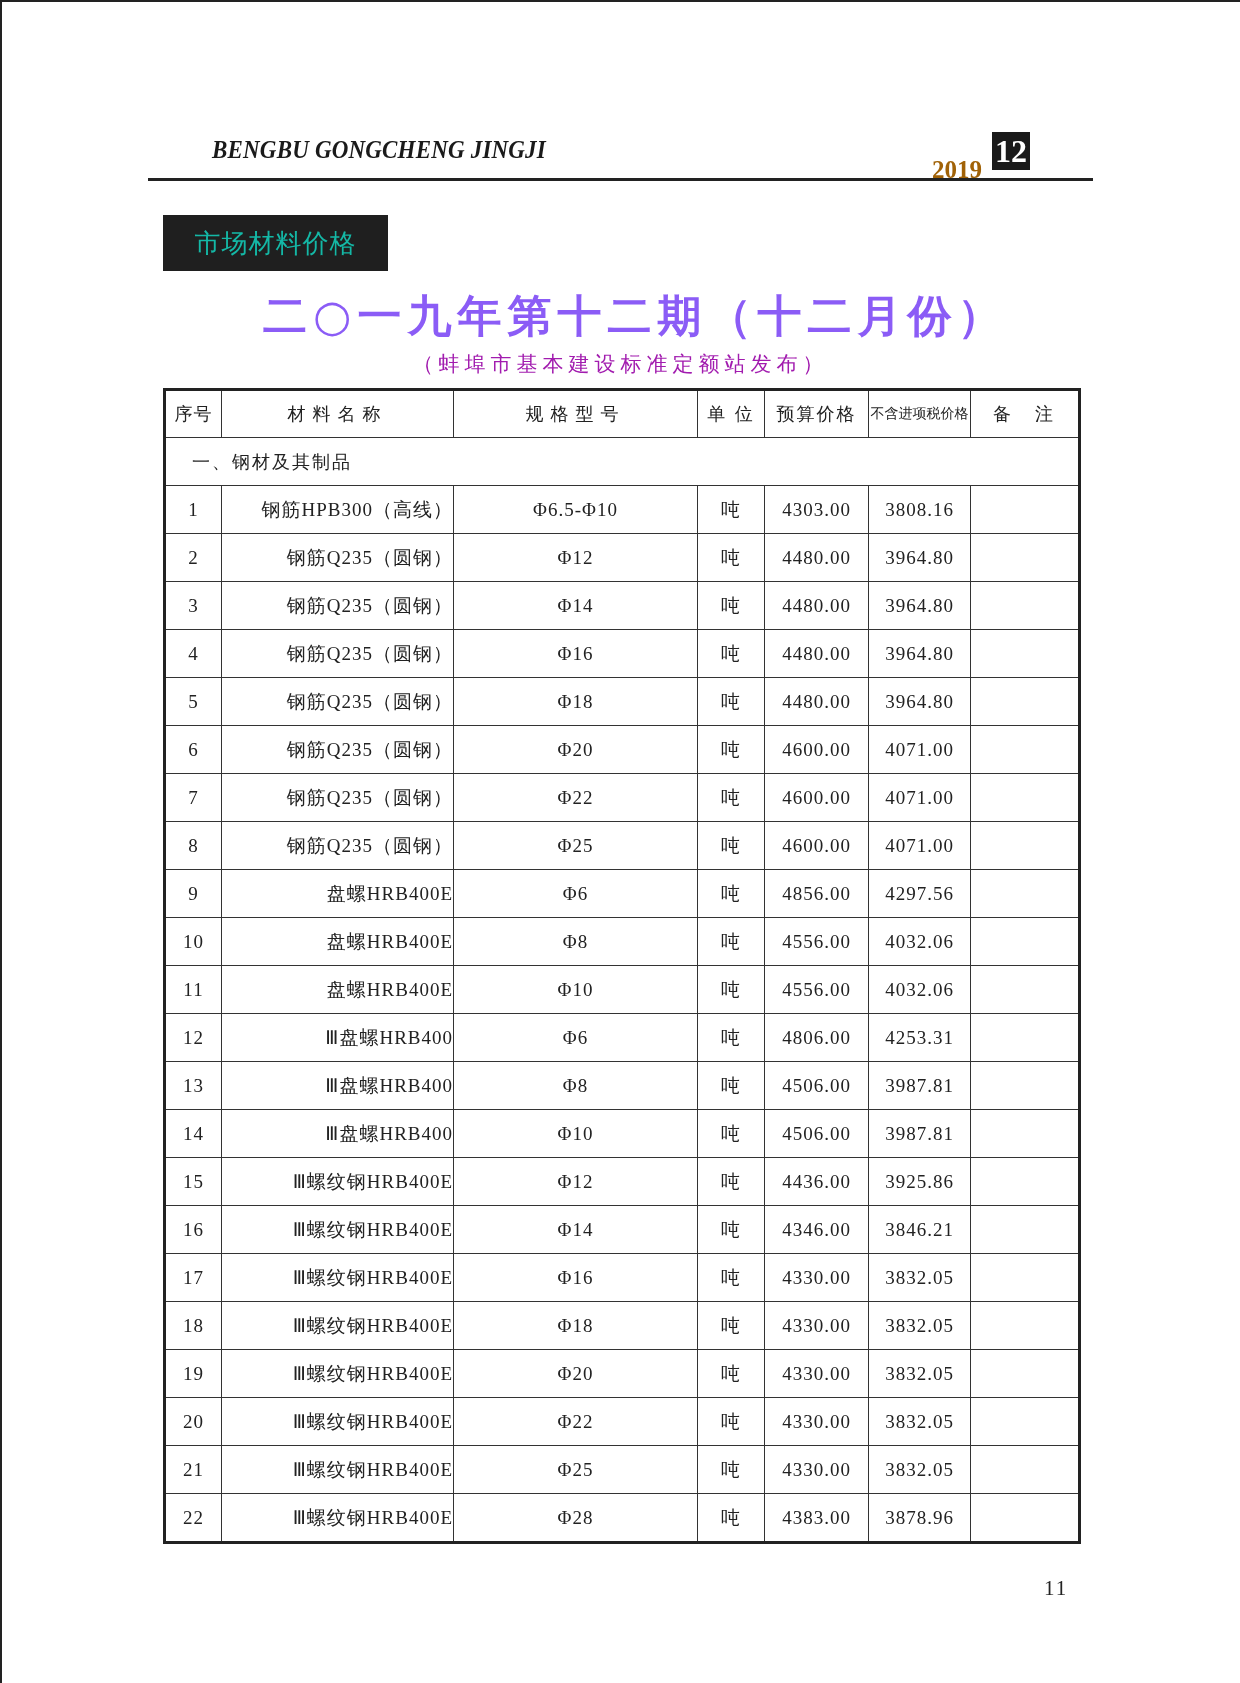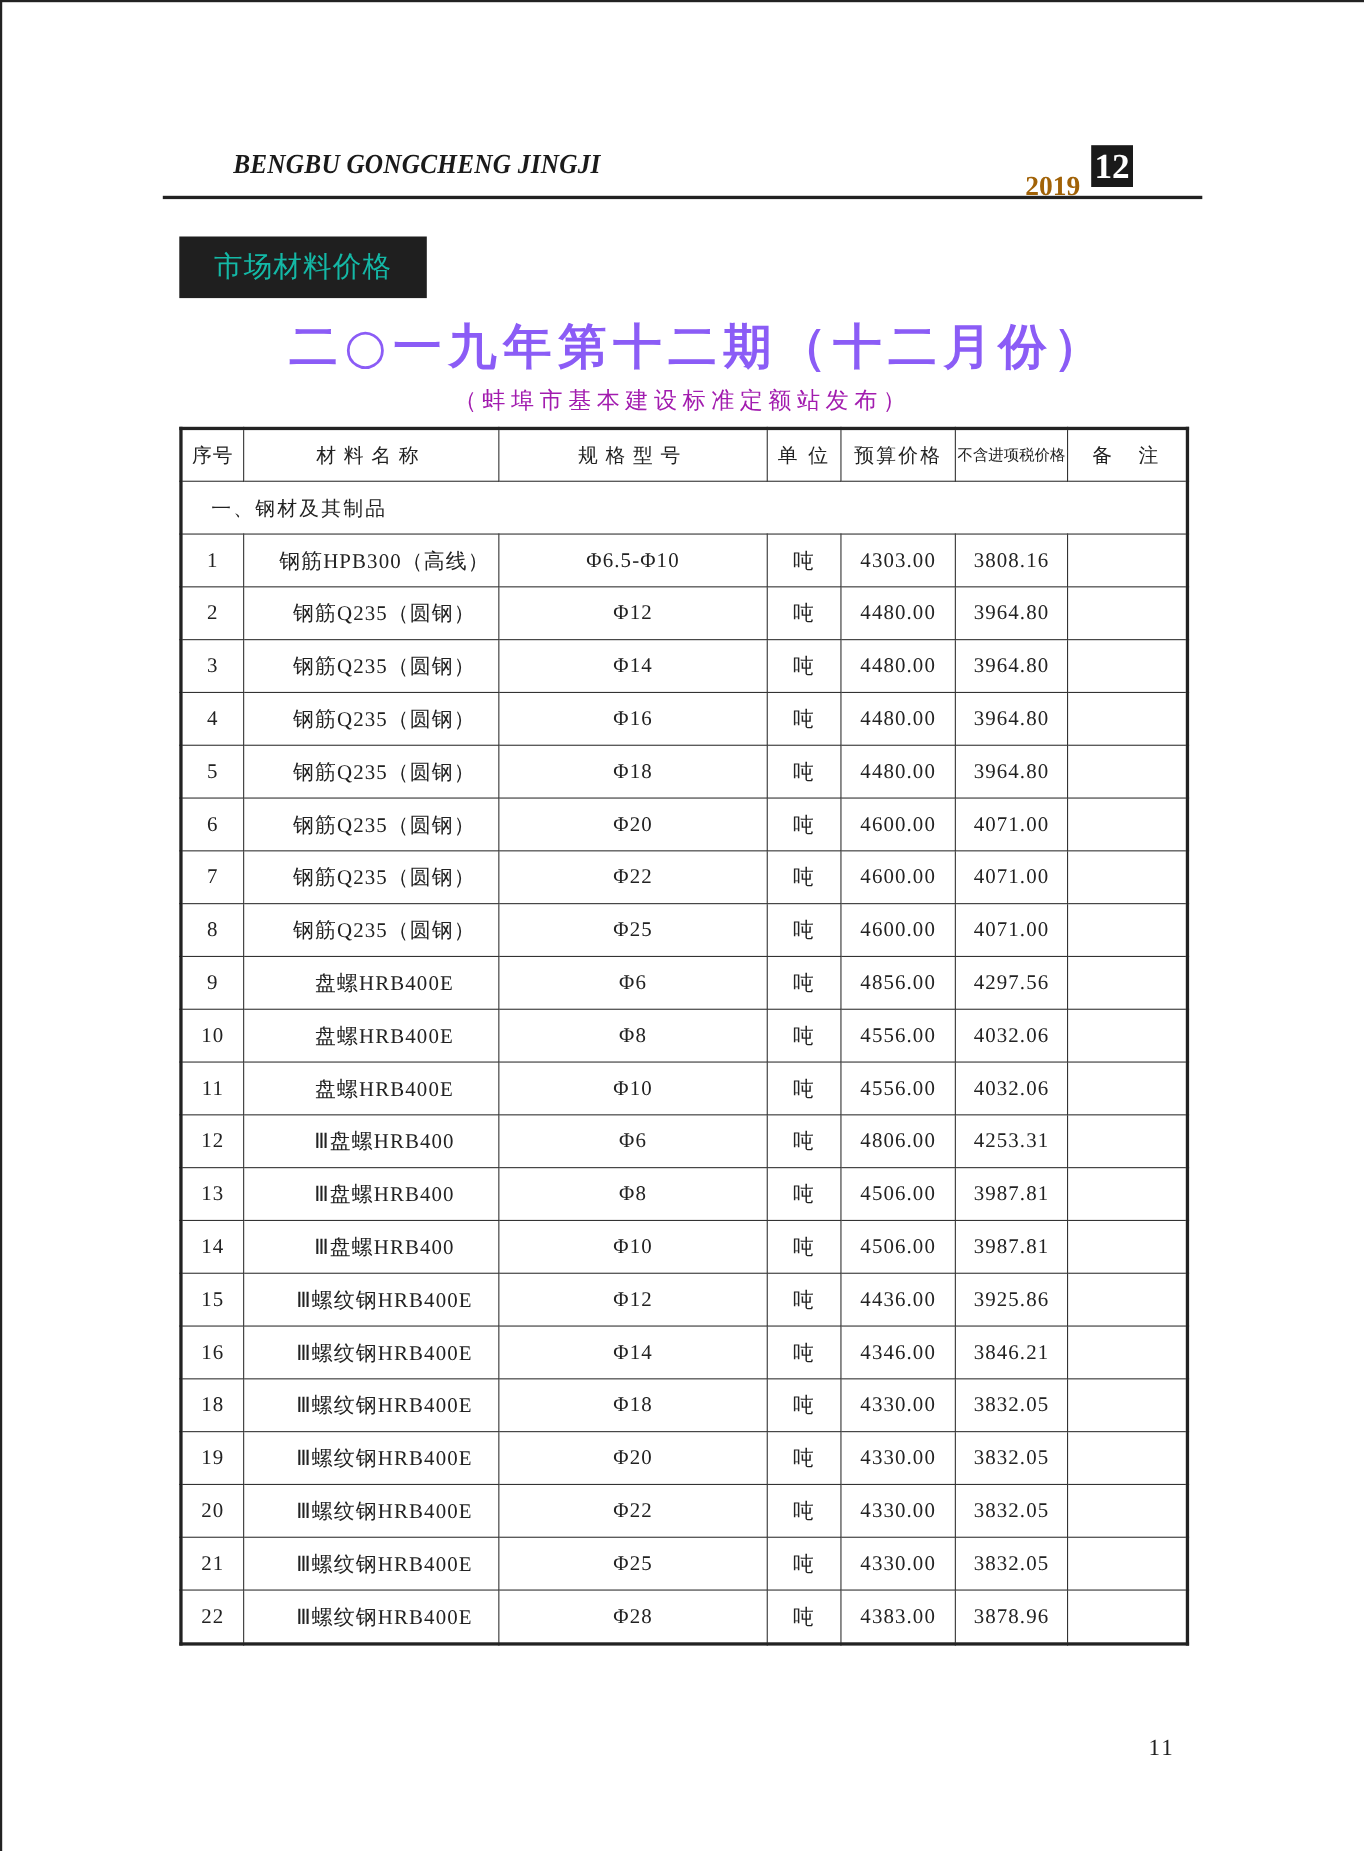--- a/index.html
+++ b/index.html
@@ -61,21 +61,21 @@
     height: 46px; font-family: "DejaVu Sans", sans-serif; font-size: 18px; letter-spacing: 3px;
   }
   .price-table th.narrow-head { font-size: 14px; letter-spacing: 0; }
   .price-table tr.section-row td {
     height: 47px; text-align: left; padding-left: 26px;
     font-family: "DejaVu Sans", sans-serif; font-size: 18px; letter-spacing: 2px; margin-left: 31px;
   }
   .price-table tr.data-row td {
     height: 47px; font-family: "Liberation Serif", serif; font-size: 19px; letter-spacing: 1px;
   }
-  .price-table td.name-cell { text-align: center; padding-left: 24px; }
+  .price-table td.name-cell { text-align: right; padding-left: 24px; }
   .price-table td.unit-cell { font-family: "DejaVu Sans", sans-serif; font-size: 17px; }
 
   .page-number {
     position: absolute; left: 1044px; top: 1576px;
     font-family: "Liberation Serif", serif; font-size: 21px; color: #222; letter-spacing: 2px;
   }
 </style>
 </head>
 <body>
 
@@ -255,20 +255,29 @@
       <tr class="data-row">
         <td>16</td>
         <td class="name-cell">Ⅲ螺纹钢HRB400E</td>
         <td>Φ14</td>
         <td class="unit-cell">吨</td>
         <td>4346.00</td>
         <td>3846.21</td>
         <td></td>
       </tr>
       <tr class="data-row">
+        <td>17</td>
+        <td class="name-cell">Ⅲ螺纹钢HRB400E</td>
+        <td>Φ16</td>
+        <td class="unit-cell">吨</td>
+        <td>4330.00</td>
+        <td>3832.05</td>
+        <td></td>
+      </tr>
+      <tr class="data-row">
         <td>18</td>
         <td class="name-cell">Ⅲ螺纹钢HRB400E</td>
         <td>Φ18</td>
         <td class="unit-cell">吨</td>
         <td>4330.00</td>
         <td>3832.05</td>
         <td></td>
       </tr>
       <tr class="data-row">
         <td>19</td>

